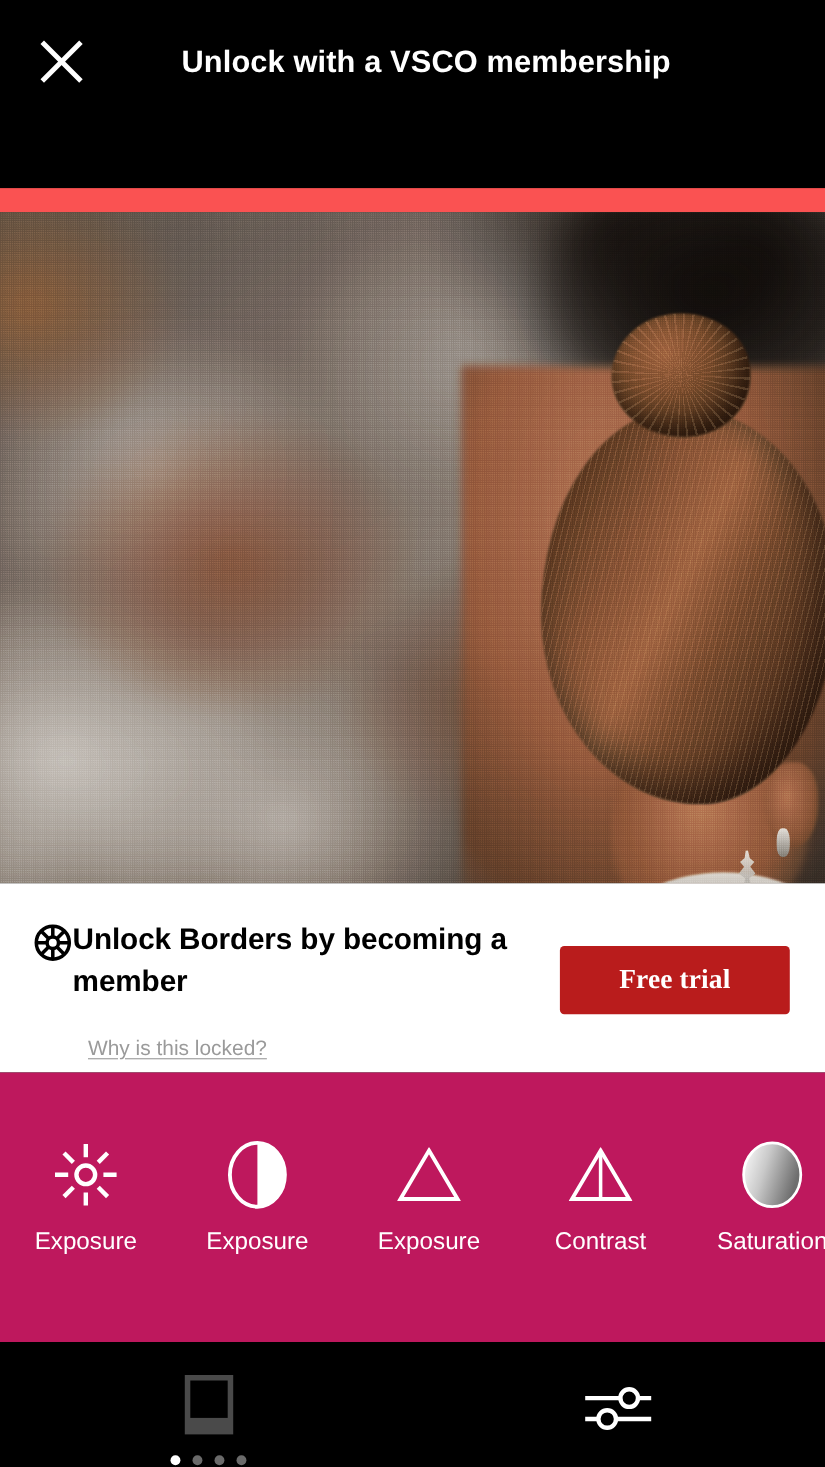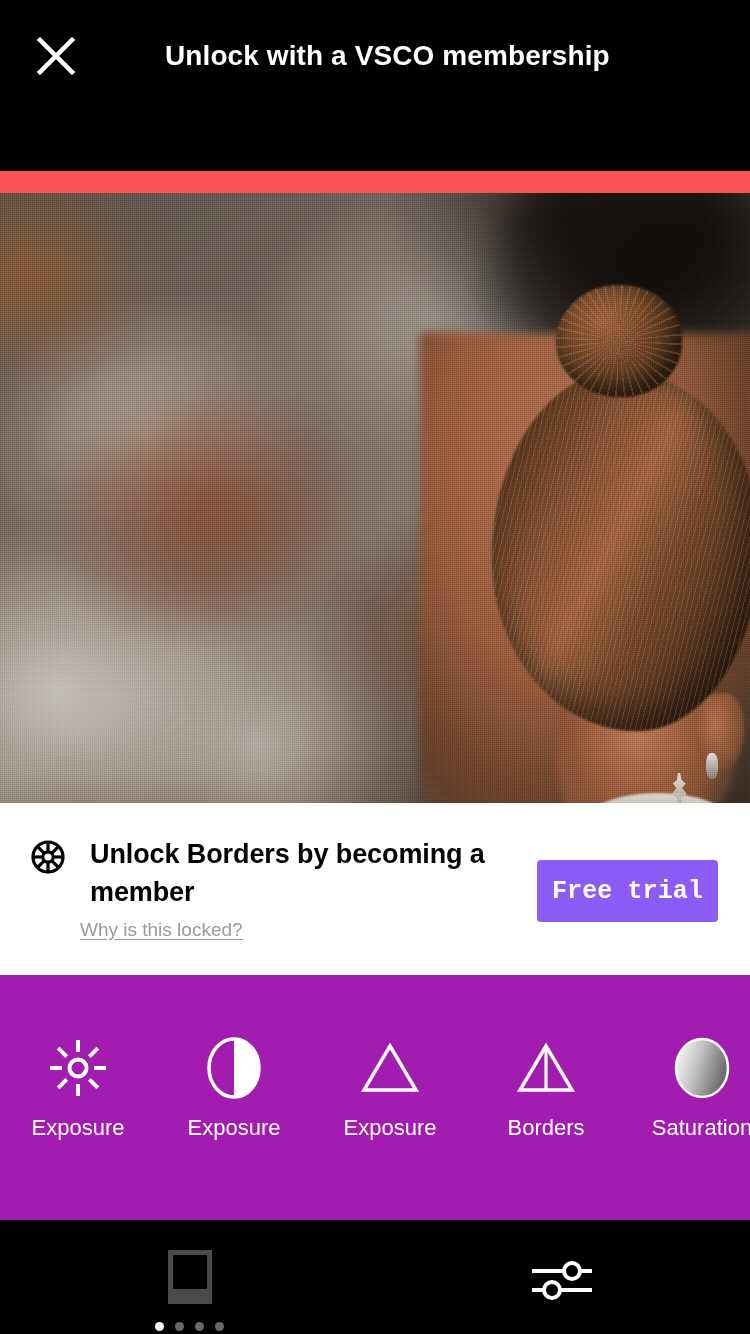--- a/index.html
+++ b/index.html
@@ -187,61 +187,61 @@
   .unlock-card {
     position:absolute; left:0; top:803px;
     width:750px; height:172px;
     background:#ffffff;
   }
   .unlock-left {
     position:absolute; left:30px; top:32px;
     width:480px;
   }
   .unlock-row {
-    display:flex; align-items:flex-start; gap:0;justify-content:space-between;
+    display:flex; align-items:flex-start; gap:0;
   }
   .borders-icon { flex:0 0 auto; margin-top:4px; }
   .unlock-title {
     color:#000000;
     font-size:27px;
     font-weight:bold;
     line-height:38px;
     letter-spacing:-0.1px;
     max-width:420px;
   }
   .why-link {
     display:inline-block;
-    margin-top:8px;
+    margin-top:32px;
     margin-left:50px;
     color:#9a9a9a;
     font-size:19px;
     line-height:22px;
     text-decoration:underline;
     text-underline-offset:3px;
     cursor:pointer;
   }
   .free-trial-btn {
     position:absolute; right:32px; top:57px;
-    width:181px; height:62px;
-    background:#8b5cf6;
+    width:209px; height:62px;
+    background:#b91c1c;
     border:none; border-radius:4px;
     color:#ffffff;
-    font-family:Liberation Mono, monospace;
+    font-family:Liberation Serif, serif;
     font-size:25px;
     font-weight:bold;
     letter-spacing:0.1px;
     cursor:pointer;
     display:flex; align-items:center; justify-content:center;
   }
 
   
   .tools-strip {
     position:absolute; left:0; top:975px;
     width:750px; height:245px;
-    background:#a21caf;
+    background:#be185d;
     overflow:hidden;
   }
   .tools-row {
     position:absolute; left:0; top:62px;
     display:flex;
     align-items:flex-start;
     width:890px;
   }
   .tool {
     width:156px;
@@ -388,21 +388,21 @@
         <div class="tool-label">Exposure</div>
       </div>
 
       <div class="tool">
         <div class="tool-icon">
           <svg width="58" height="50" viewBox="0 0 58 50">
             <path d="M29 3 L55 47 L3 47 Z" fill="none" stroke="#fff" stroke-width="3.5" stroke-linejoin="miter"></path>
             <line x1="29" y1="5" x2="29" y2="47" stroke="#fff" stroke-width="3.2"></line>
           </svg>
         </div>
-        <div class="tool-label">Borders</div>
+        <div class="tool-label">Contrast</div>
       </div>
 
       <div class="tool">
         <div class="tool-icon">
           <svg width="58" height="62" viewBox="0 0 58 62">
             <defs>
               <linearGradient id="satgrad" x1="0" y1="0" x2="1" y2="0.35">
                 <stop offset="0%" stop-color="#ffffff"></stop>
                 <stop offset="45%" stop-color="#c9c9c9"></stop>
                 <stop offset="100%" stop-color="#6e6e6e"></stop>

